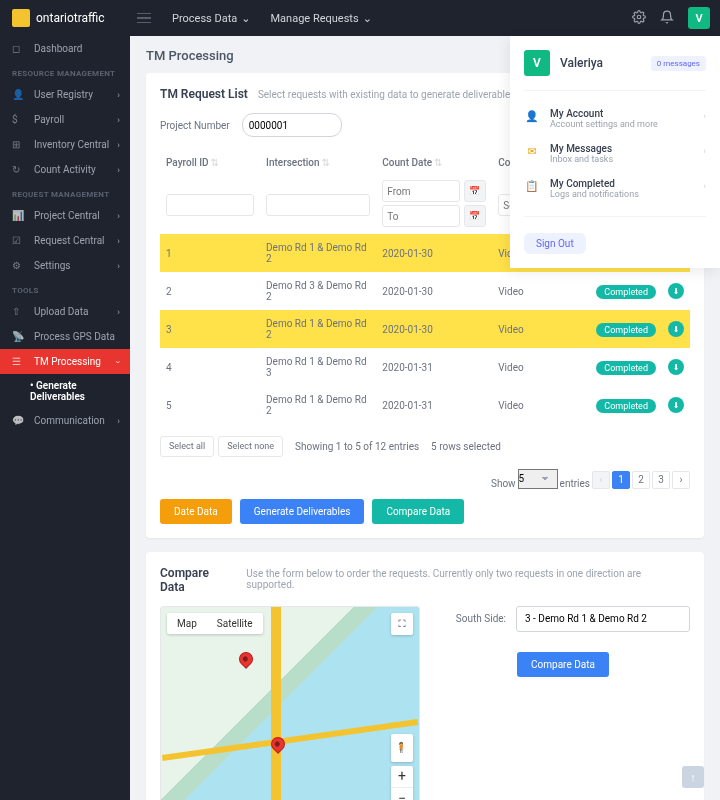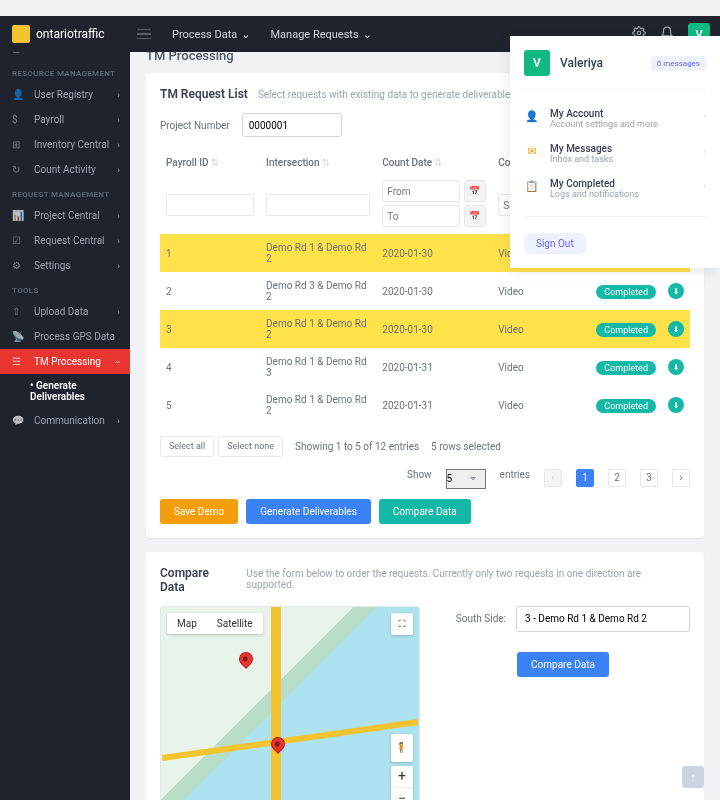--- a/index.html
+++ b/index.html
@@ -1,17 +1,17 @@
 <!DOCTYPE html>
 <html><head>
 <meta charset="utf-8">
 <style>
 *{box-sizing:border-box;margin:0;padding:0;font-family:-apple-system,BlinkMacSystemFont,"Segoe UI",Roboto,sans-serif}
 body{background:#f0f2f5;color:#333;font-size:11px;width:720px;height:800px;overflow:hidden;position:relative}
-.topbar{position:absolute;top:16px;left:0;right:0;height:36px;background:#1e232e;display:flex;align-items:center;z-index:5}
+.topbar{position:absolute;top:0;left:0;right:0;height:36px;background:#1e232e;display:flex;align-items:center;z-index:5}
 .logo{width:130px;height:36px;display:flex;align-items:center;padding-left:12px;color:#fff;font-size:12px}
 .logo .ic{width:18px;height:18px;background:#f4c430;margin-right:6px;border-radius:2px}
 .hamburger{width:28px;height:36px;display:flex;align-items:center;justify-content:center;color:#6b7280;cursor:pointer}
 .topmenu{display:flex;gap:20px;margin-left:14px}
 .topmenu .mi{color:#d1d5db;font-size:11px;display:flex;align-items:center;gap:4px;cursor:pointer}
 .topicons{margin-left:auto;margin-right:10px;display:flex;align-items:center;gap:14px}
 .topicons .ti{color:#9ca3af;cursor:pointer}
 .avatar{width:22px;height:22px;background:#10b981;color:#fff;display:flex;align-items:center;justify-content:center;border-radius:3px;font-size:11px;font-weight:600}
 .sidebar{position:absolute;top:36px;left:0;width:130px;height:764px;background:#1e232e;overflow:hidden}
 .nav-sec{color:#5a6170;font-size:8px;font-weight:700;padding:8px 12px 4px;letter-spacing:.3px}
@@ -23,40 +23,40 @@
 .nav-sub{padding:6px 12px 6px 30px;color:#8b919e;font-size:10px;cursor:pointer}
 .nav-sub.active{color:#fff;font-weight:600}
 .main{position:absolute;top:36px;left:130px;right:0;height:764px;overflow-y:auto;padding:12px 16px}
 .page-title{font-size:13px;color:#4b5563;margin-bottom:10px;font-weight:500}
 .card{background:#fff;border-radius:4px;padding:14px;margin-bottom:14px;box-shadow:0 1px 2px rgba(0,0,0,.05)}
 .card-h{display:flex;align-items:baseline;gap:10px;margin-bottom:12px}
 .card-h .t{font-size:12px;font-weight:600;color:#374151}
 .card-h .s{font-size:10px;color:#9ca3af}
 .filters{display:flex;align-items:center;gap:12px;margin-bottom:12px}
 .filters label{font-size:10px;color:#6b7280}
-.filters input,.filters select{border:1px solid #d1d5db;border-radius:3px;padding:4px 6px;font-size:10px;height:24px}
+.filters input,.filters select{border:1px solid #d1d5db;border-radius:11px;padding:4px 6px;font-size:10px;height:24px}
 .filters input{width:100px}
 .filters select{width:120px}
 table{width:100%;border-collapse:collapse;font-size:10px}
 th{text-align:left;padding:8px 6px;color:#6b7280;font-weight:500;font-size:10px}
 th .sort{opacity:.3;margin-left:2px}
 td{padding:8px 6px;color:#6b7280}
 .filter-row td{padding:4px 6px}
 .filter-row input{width:100%;border:1px solid #e5e7eb;border-radius:3px;height:22px;font-size:10px;padding:0 4px}
 .date-inp{display:flex;align-items:center;gap:4px;margin-bottom:3px}
 .date-inp input{flex:1}
 .date-inp .cal{width:22px;height:22px;background:#f3f4f6;border:1px solid #e5e7eb;display:flex;align-items:center;justify-content:center;border-radius:3px;font-size:9px}
 tr.sel{background:#ffe14a}
 .badge{background:#14b8a6;color:#fff;font-size:9px;padding:2px 8px;border-radius:10px}
 .circ{width:16px;height:16px;background:#14b8a6;color:#fff;border-radius:50%;display:inline-flex;align-items:center;justify-content:center;font-size:8px}
 .tbl-footer{display:flex;align-items:center;gap:12px;margin-top:12px;flex-wrap:wrap}
 .sel-btns{display:flex;gap:4px}
 .sel-btn{border:1px solid #e5e7eb;padding:4px 8px;font-size:9px;text-align:center;border-radius:3px;cursor:pointer;color:#6b7280;line-height:1.2}
 .info-txt{font-size:10px;color:#6b7280}
-.pager{margin-left:auto;display:flex;align-items:flex-start;gap:14px;font-size:10px;color:#6b7280}
+.pager{margin-left:auto;display:flex;align-items:flex-end;gap:2px;font-size:10px;color:#6b7280}
 .pager .pg{width:18px;height:18px;display:flex;align-items:center;justify-content:center;border:1px solid #e5e7eb;border-radius:2px;cursor:pointer}
 .pager .pg.active{background:#3b82f6;color:#fff;border-color:#3b82f6}
 .pager .pg.disabled{background:#f3f4f6;color:#cbd5e1}
 .actions{display:flex;gap:8px;margin-top:10px}
 .btn{padding:7px 14px;border:none;border-radius:3px;font-size:10px;cursor:pointer;color:#fff}
 .btn-y{background:#f59e0b}
 .btn-b{background:#3b82f6}
 .btn-g{background:#14b8a6}
 .compare-body{display:flex;gap:16px}
 .map-box{width:260px;height:225px;border:1px solid #e5e7eb;border-radius:3px;position:relative;background:linear-gradient(135deg,#e8f4ea 0%,#e8f4ea 40%,#b8ddc8 40%,#b8ddc8 45%,#ade3f0 45%,#ade3f0 100%);overflow:hidden}
@@ -293,21 +293,21 @@
         <select style="width:40px;height:20px;font-size:10px"><option>5</option></select>
         <span>entries</span>
         <span class="pg disabled">‹</span>
         <span class="pg active">1</span>
         <span class="pg">2</span>
         <span class="pg">3</span>
         <span class="pg">›</span>
       </div>
     </div>
     <div class="actions">
-      <button class="btn btn-y">Save Demo</button>
+      <button class="btn btn-y">Date Data</button>
       <button class="btn btn-b">Generate Deliverables</button>
       <button class="btn btn-g">Compare Data</button>
     </div>
   </div>
 
   <div class="card">
     <div class="card-h">
       <span class="t">Compare Data</span>
       <span class="s">Use the form below to order the requests. Currently only two requests in one direction are supported.</span>
     </div>

